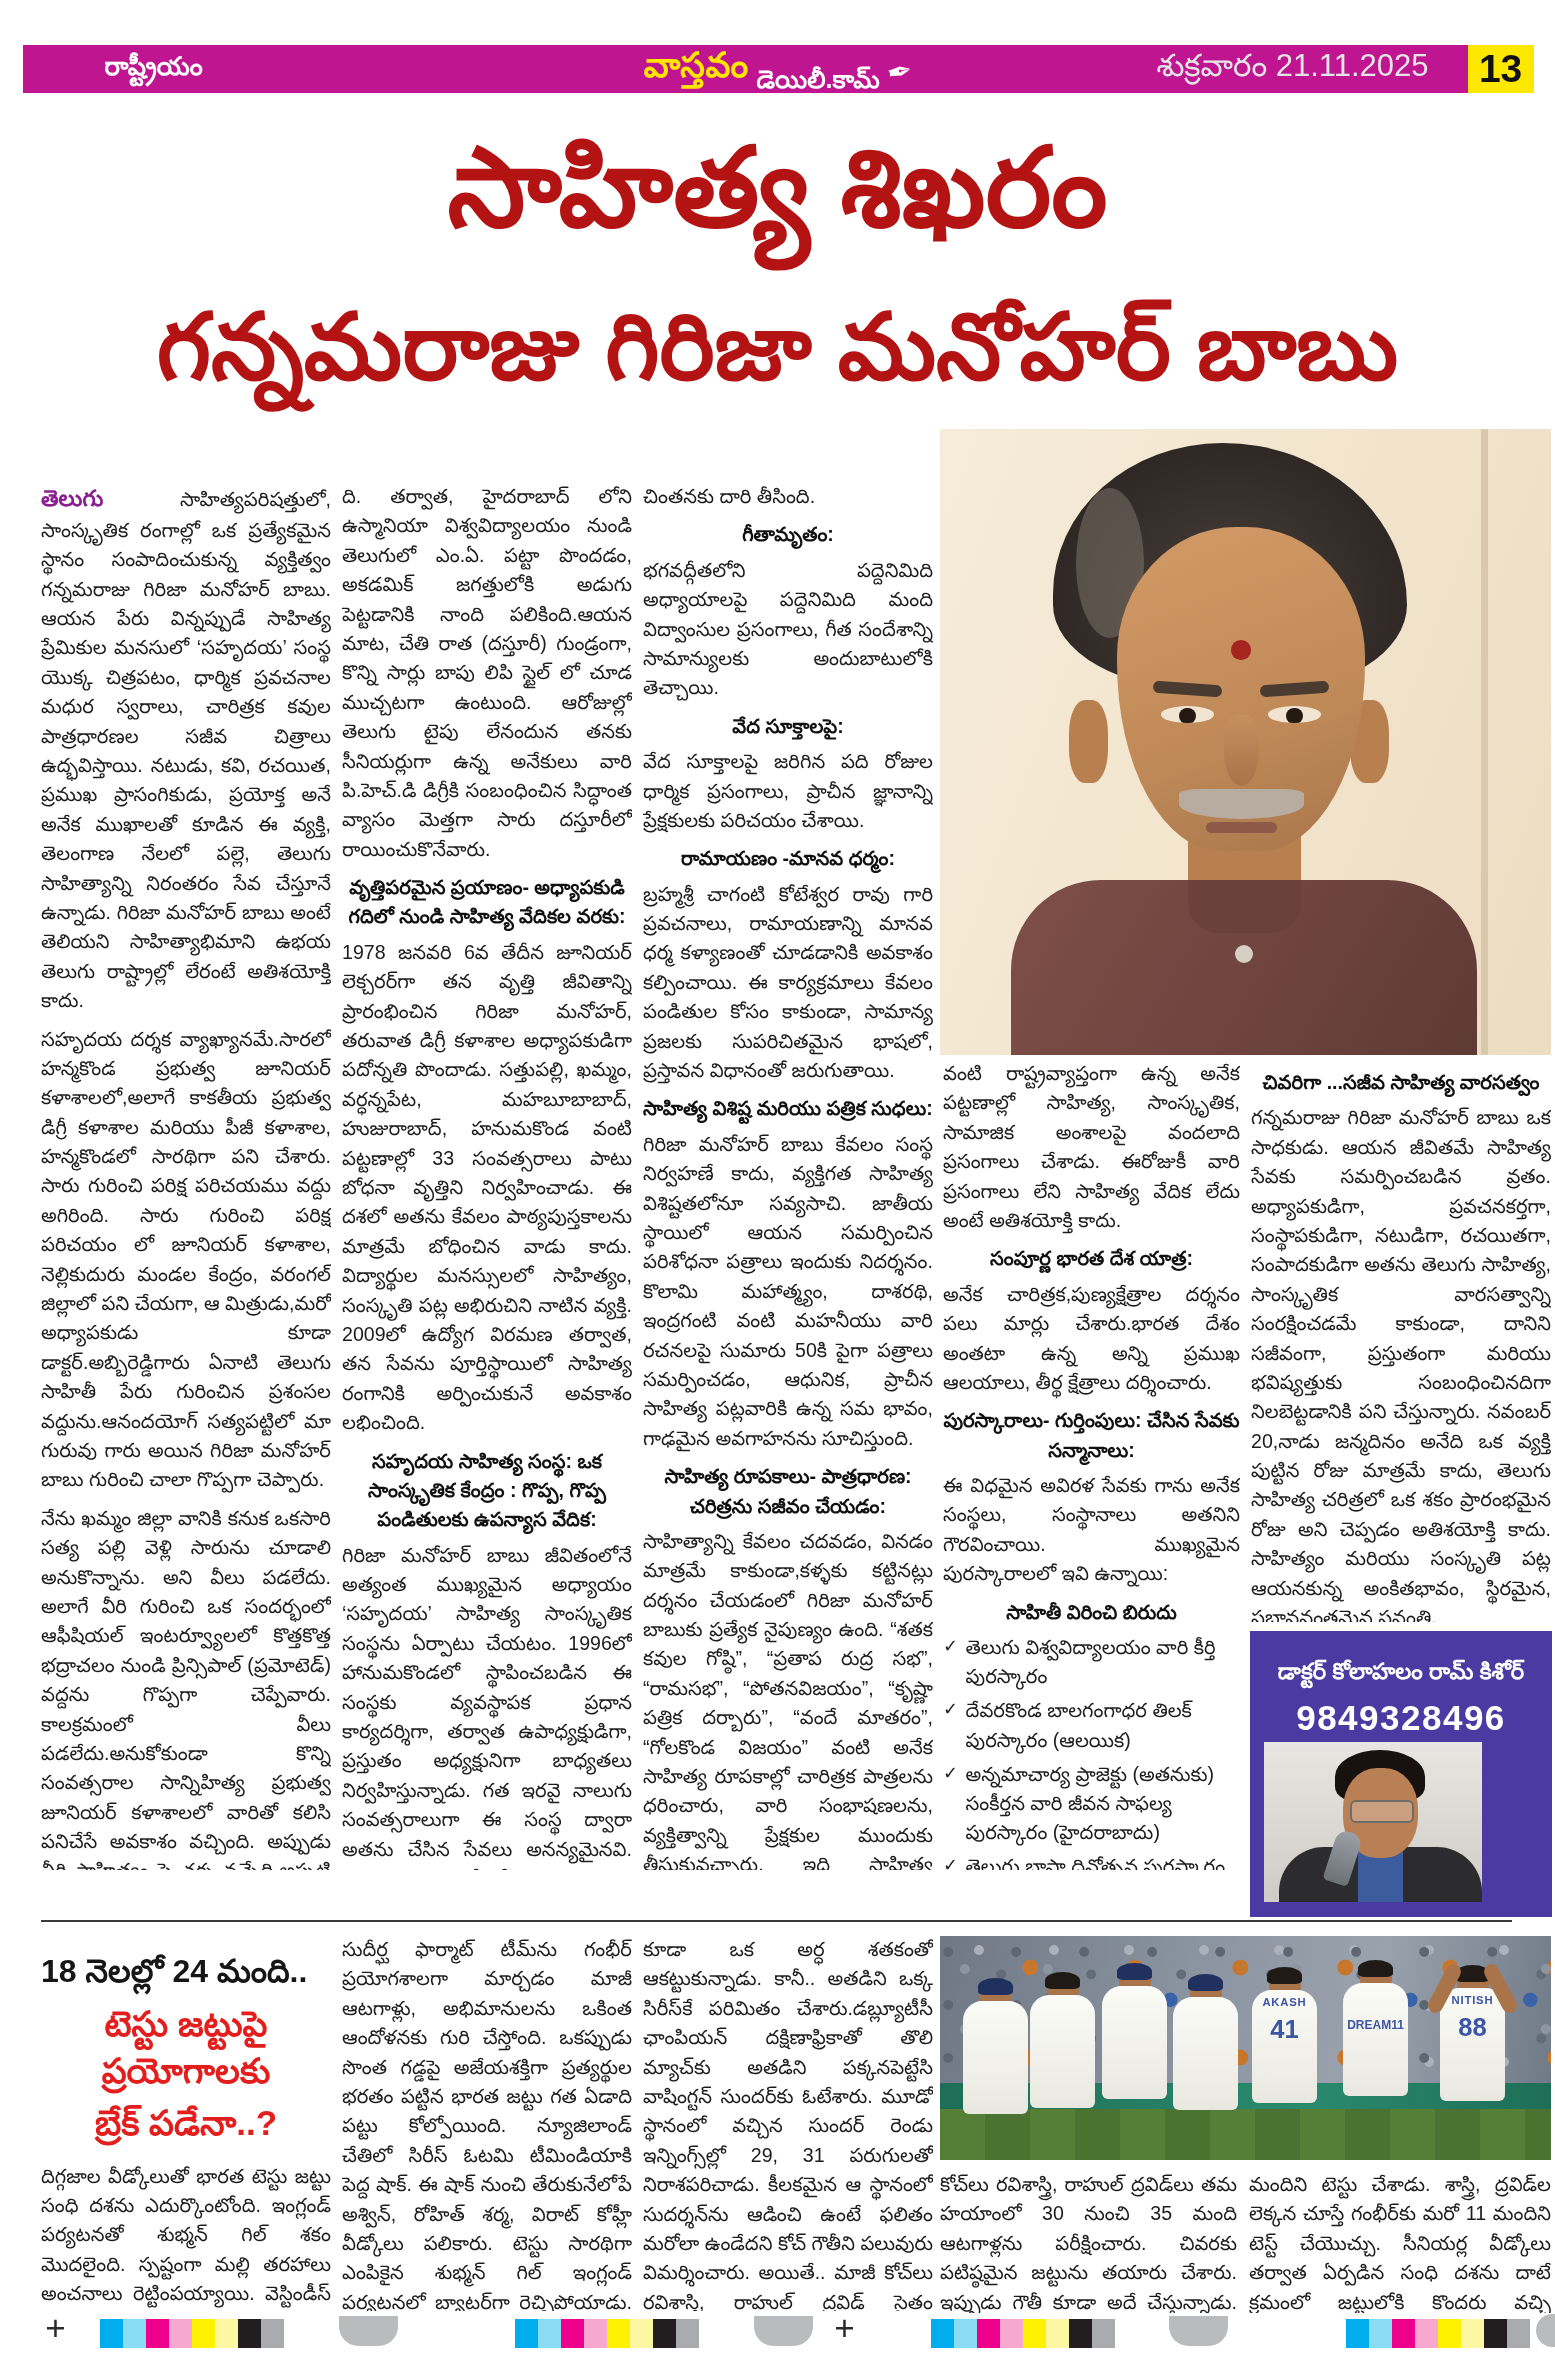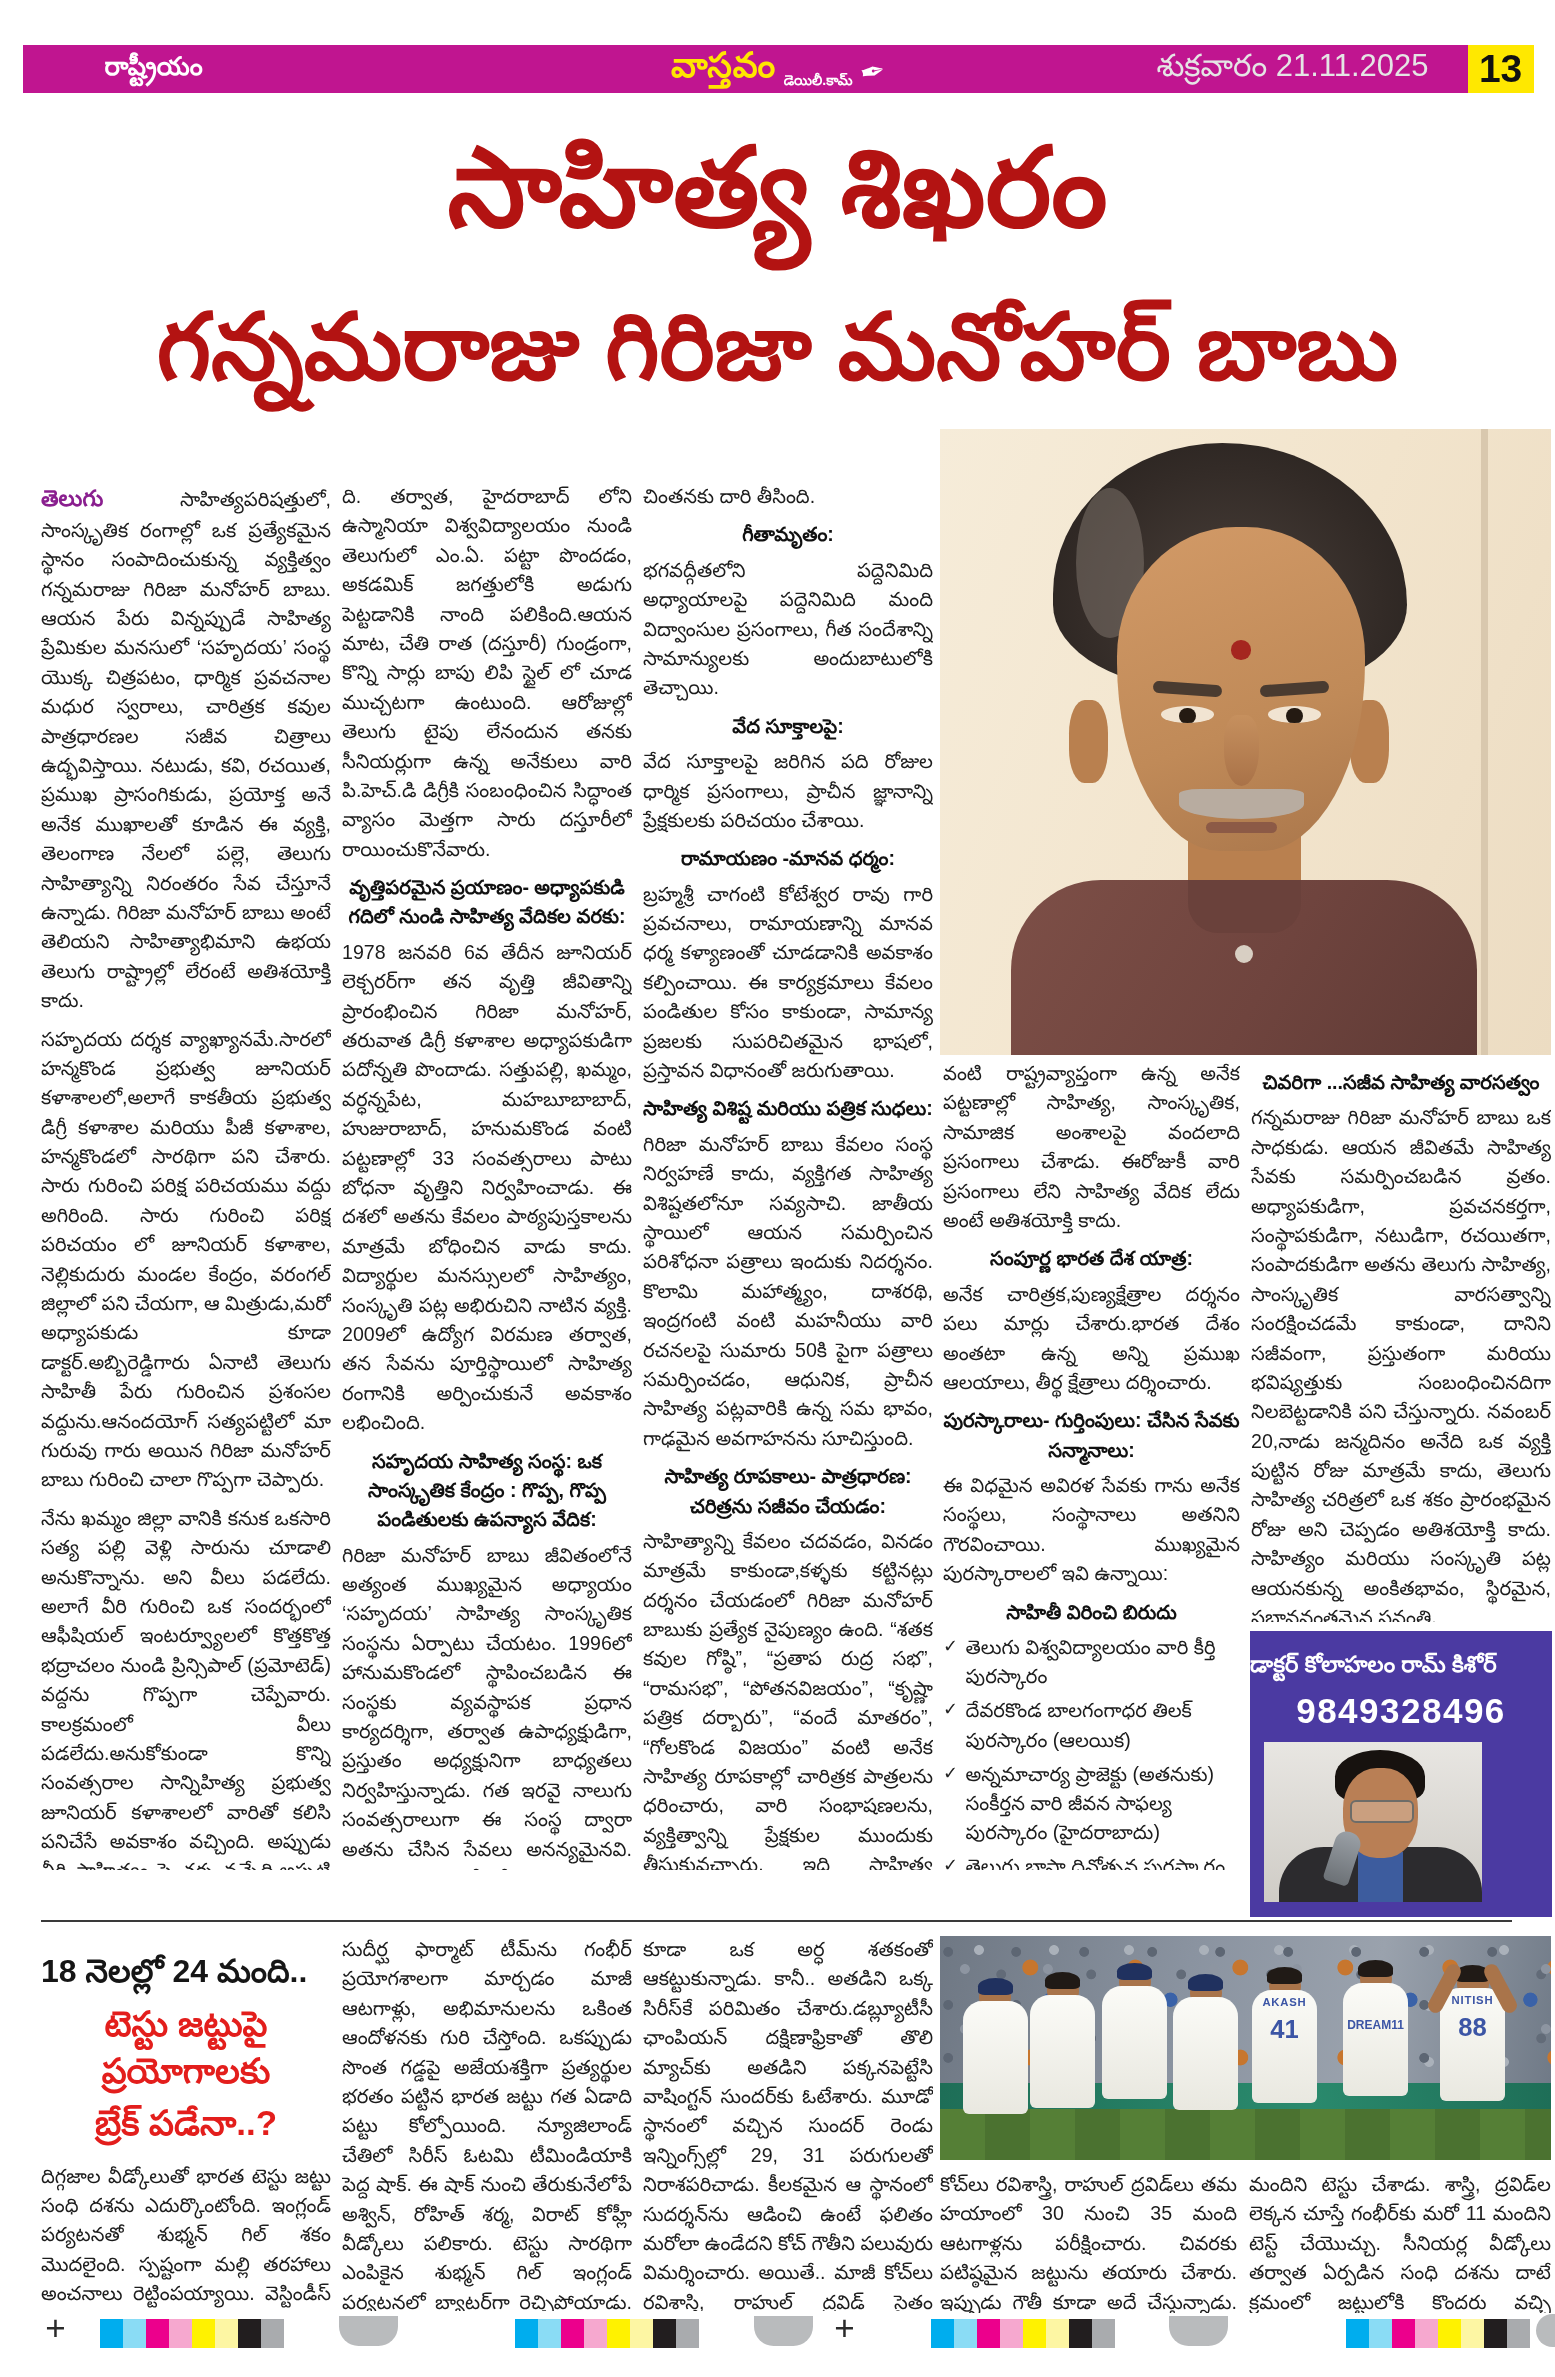--- a/index.html
+++ b/index.html
@@ -5,21 +5,21 @@
   html,body{margin:0;padding:0;background:#ffffff;}
   #page{position:relative;width:1555px;height:2377px;background:#ffffff;overflow:hidden;
         font-family:"Liberation Sans","DejaVu Sans",sans-serif;color:#1c1c1c;}
 
   
   .masthead{position:absolute;left:22.6px;top:45px;width:1511px;height:48px;background:#c01590;
             display:flex;align-items:center;}
   .mast-section{color:#ffffff;font-size:25.6px;font-weight:bold;margin-left:82px;}
   .mast-center{position:absolute;left:0;right:0;top:0;bottom:0;display:flex;align-items:center;justify-content:center;gap:7.5px;pointer-events:none;}
   .brand-main{color:#ffe600;font-size:35px;font-weight:bold;letter-spacing:0.8px;}
-  .brand-suffix{color:#ffffff;font-size:14px;font-weight:bold;margin-top:26px;}
+  .brand-suffix{color:#ffffff;font-size:25px;font-weight:bold;margin-top:26px;}
   .pen-icon{font-size:30px;color:#ffffff;transform:rotate(-12deg);margin-top:4.5px;}
   .mast-date{position:absolute;right:105px;top:0;bottom:0;display:flex;align-items:center;color:#e5e5e5;font-size:31px;}
   .page-box{position:absolute;right:0;top:0;bottom:0;width:66px;background:#ffe800;color:#111;
             display:flex;align-items:center;justify-content:center;font-size:39px;font-weight:bold;}
 
   
   .headline1{position:absolute;left:0;top:119px;width:1555px;text-align:center;color:#b31312;
              font-size:111px;font-weight:bold;line-height:1.25;}
   .headline2{position:absolute;left:0;top:287px;width:1555px;text-align:center;color:#b31312;
              font-size:93px;font-weight:bold;line-height:1.3;}
@@ -68,21 +68,21 @@
   .mp-shirt{position:absolute;left:71px;top:451px;width:466px;height:181px;background:
             linear-gradient(120deg,#7d4f47 0%,#6f443e 55%,#5e3a35 100%);
             border-radius:90px 90px 0 0;}
   .mp-collar{position:absolute;left:177px;top:0;width:113px;height:53px;background:#6a413b;
              border-radius:0 0 30px 30px;}
   .mp-button{position:absolute;left:224px;top:65px;width:18px;height:18px;background:#d8cfc3;border-radius:50%;}
 
   
   .author-box{position:absolute;left:1250px;top:1631px;width:302px;height:286px;background:#4b3aa2;
               color:#ffffff;}
-  .author-name{text-align:left;font-size:22.6px;font-weight:bold;margin-top:21px;}
+  .author-name{text-align:center;font-size:22.6px;font-weight:bold;margin-top:28px;}
   .author-phone{text-align:center;font-size:35px;font-weight:bold;letter-spacing:1.5px;margin-top:7.5px;}
   .author-photo{position:absolute;left:13.5px;top:111px;width:218px;height:160px;background:
                 linear-gradient(#e8e6e2,#cfccc6);overflow:hidden;}
   .ap-hair{position:absolute;left:71px;top:7.5px;width:90px;height:53px;background:#17120f;border-radius:50% 50% 30% 30%;}
   .ap-face{position:absolute;left:79px;top:25.6px;width:75px;height:90px;background:#b97f55;border-radius:45%;}
   .ap-glasses{position:absolute;left:7.5px;top:32px;width:60px;height:19.6px;border:2.3px solid #6d6c68;border-radius:6px;background:rgba(255,255,255,.25);}
   .ap-suit{position:absolute;left:15px;top:105px;width:203px;height:60px;background:#2c2b2e;border-radius:45px 45px 0 0;}
   .ap-shirt{position:absolute;left:94px;top:110px;width:45px;height:53px;background:#3d5c9e;}
   .ap-mic{position:absolute;left:66px;top:89px;width:25.6px;height:53px;background:linear-gradient(#9aa0a6,#6c7176);
           border-radius:12px 12px 4.5px 4.5px;transform:rotate(18deg);}

